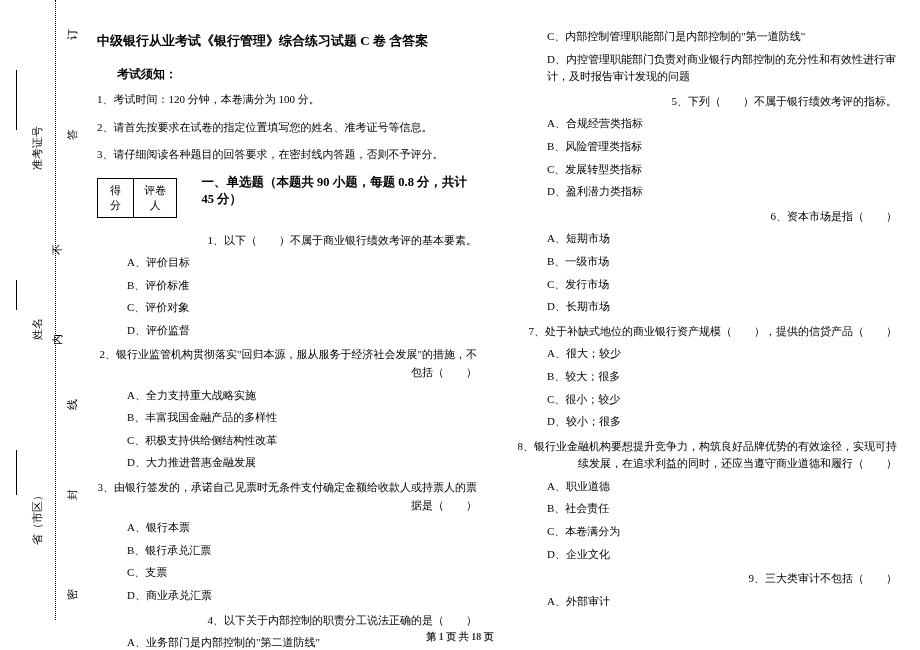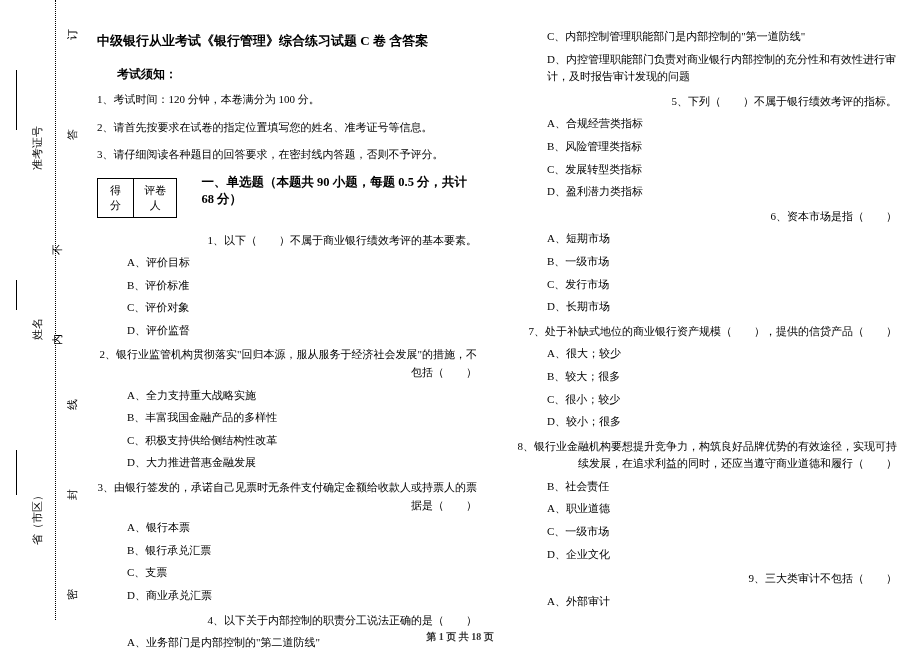--- a/index.html
+++ b/index.html
@@ -142,21 +142,21 @@
     <div class="notice-head">考试须知：</div>
     <div class="notice-item">1、考试时间：120 分钟，本卷满分为 100 分。</div>
     <div class="notice-item">2、请首先按要求在试卷的指定位置填写您的姓名、准考证号等信息。</div>
     <div class="notice-item">3、请仔细阅读各种题目的回答要求，在密封线内答题，否则不予评分。</div>
 
     <div class="score-row">
       <div class="score-box">
         <div class="score-cell">得分</div>
         <div class="score-cell">评卷人</div>
       </div>
-      <span class="section-title">一、单选题（本题共 90 小题，每题 0.5 分，共计 68 分）</span>
+      <span class="section-title">一、单选题（本题共 90 小题，每题 0.8 分，共计 45 分）</span>
     </div>
 
     <div class="q-item">
       <div class="q-stem">1、以下（　　）不属于商业银行绩效考评的基本要素。</div>
       <div class="q-opt">A、评价目标</div>
       <div class="q-opt">B、评价标准</div>
       <div class="q-opt">C、评价对象</div>
       <div class="q-opt">D、评价监督</div>
     </div>
 
@@ -208,23 +208,23 @@
     <div class="q-item">
       <div class="q-stem">7、处于补缺式地位的商业银行资产规模（　　），提供的信贷产品（　　）</div>
       <div class="q-opt">A、很大；较少</div>
       <div class="q-opt">B、较大；很多</div>
       <div class="q-opt">C、很小；较少</div>
       <div class="q-opt">D、较小；很多</div>
     </div>
 
     <div class="q-item">
       <div class="q-stem">8、银行业金融机构要想提升竞争力，构筑良好品牌优势的有效途径，实现可持续发展，在追求利益的同时，还应当遵守商业道德和履行（　　）</div>
+      <div class="q-opt">A、职业道德</div>
       <div class="q-opt">B、社会责任</div>
-      <div class="q-opt">A、职业道德</div>
-      <div class="q-opt">C、一级市场</div>
+      <div class="q-opt">C、本卷满分为</div>
       <div class="q-opt">D、企业文化</div>
     </div>
 
     <div class="q-item">
       <div class="q-stem">9、三大类审计不包括（　　）</div>
       <div class="q-opt">A、外部审计</div>
     </div>
   </div>
 </div>
 

